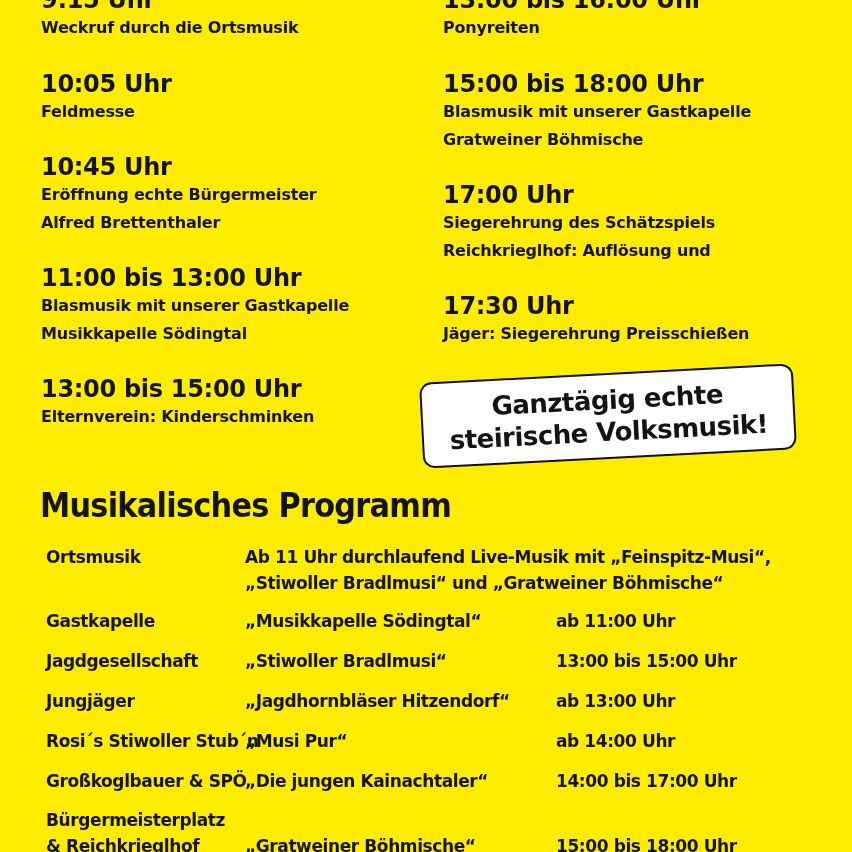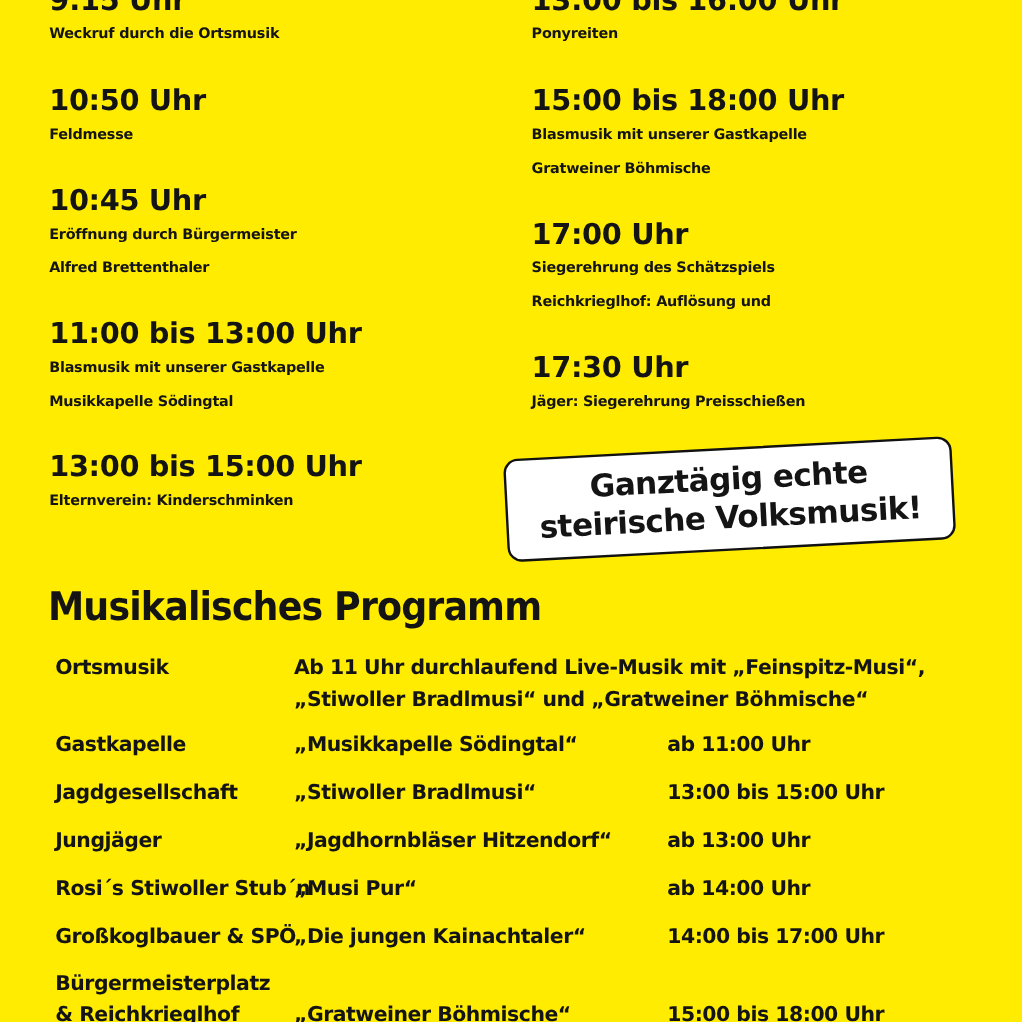--- a/index.html
+++ b/index.html
@@ -28,21 +28,21 @@
       white-space: nowrap;
     }
     .event .time {
       font-weight: bold;
       font-size: 24px;
       line-height: 28px;
       letter-spacing: -0.3px;
       display: block;
     }
     .event .desc {
-      font-size: 12px;
+      font-size: 16px;
       line-height: 28px;
       font-weight: 600;
       letter-spacing: -0.2px;
       display: block;
     }
 
     .badge {
       position: absolute;
       left: 421px;
       top: 373px;
@@ -102,26 +102,26 @@
   </style>
 </head>
 <body>
 
 <div class="col col-left">
   <div class="event" style="top:-14px">
     <span class="time">9:15 Uhr</span>
     <span class="desc">Weckruf durch die Ortsmusik</span>
   </div>
   <div class="event" style="top:70px">
-    <span class="time">10:50 Uhr</span>
+    <span class="time">10:05 Uhr</span>
     <span class="desc">Feldmesse</span>
   </div>
   <div class="event" style="top:153px">
     <span class="time">10:45 Uhr</span>
-    <span class="desc">Eröffnung durch Bürgermeister</span>
+    <span class="desc">Eröffnung echte Bürgermeister</span>
     <span class="desc">Alfred Brettenthaler</span>
   </div>
   <div class="event" style="top:264px">
     <span class="time">11:00 bis 13:00 Uhr</span>
     <span class="desc">Blasmusik mit unserer Gastkapelle</span>
     <span class="desc">Musikkapelle Södingtal</span>
   </div>
   <div class="event" style="top:375px">
     <span class="time">13:00 bis 15:00 Uhr</span>
     <span class="desc">Elternverein: Kinderschminken</span>

